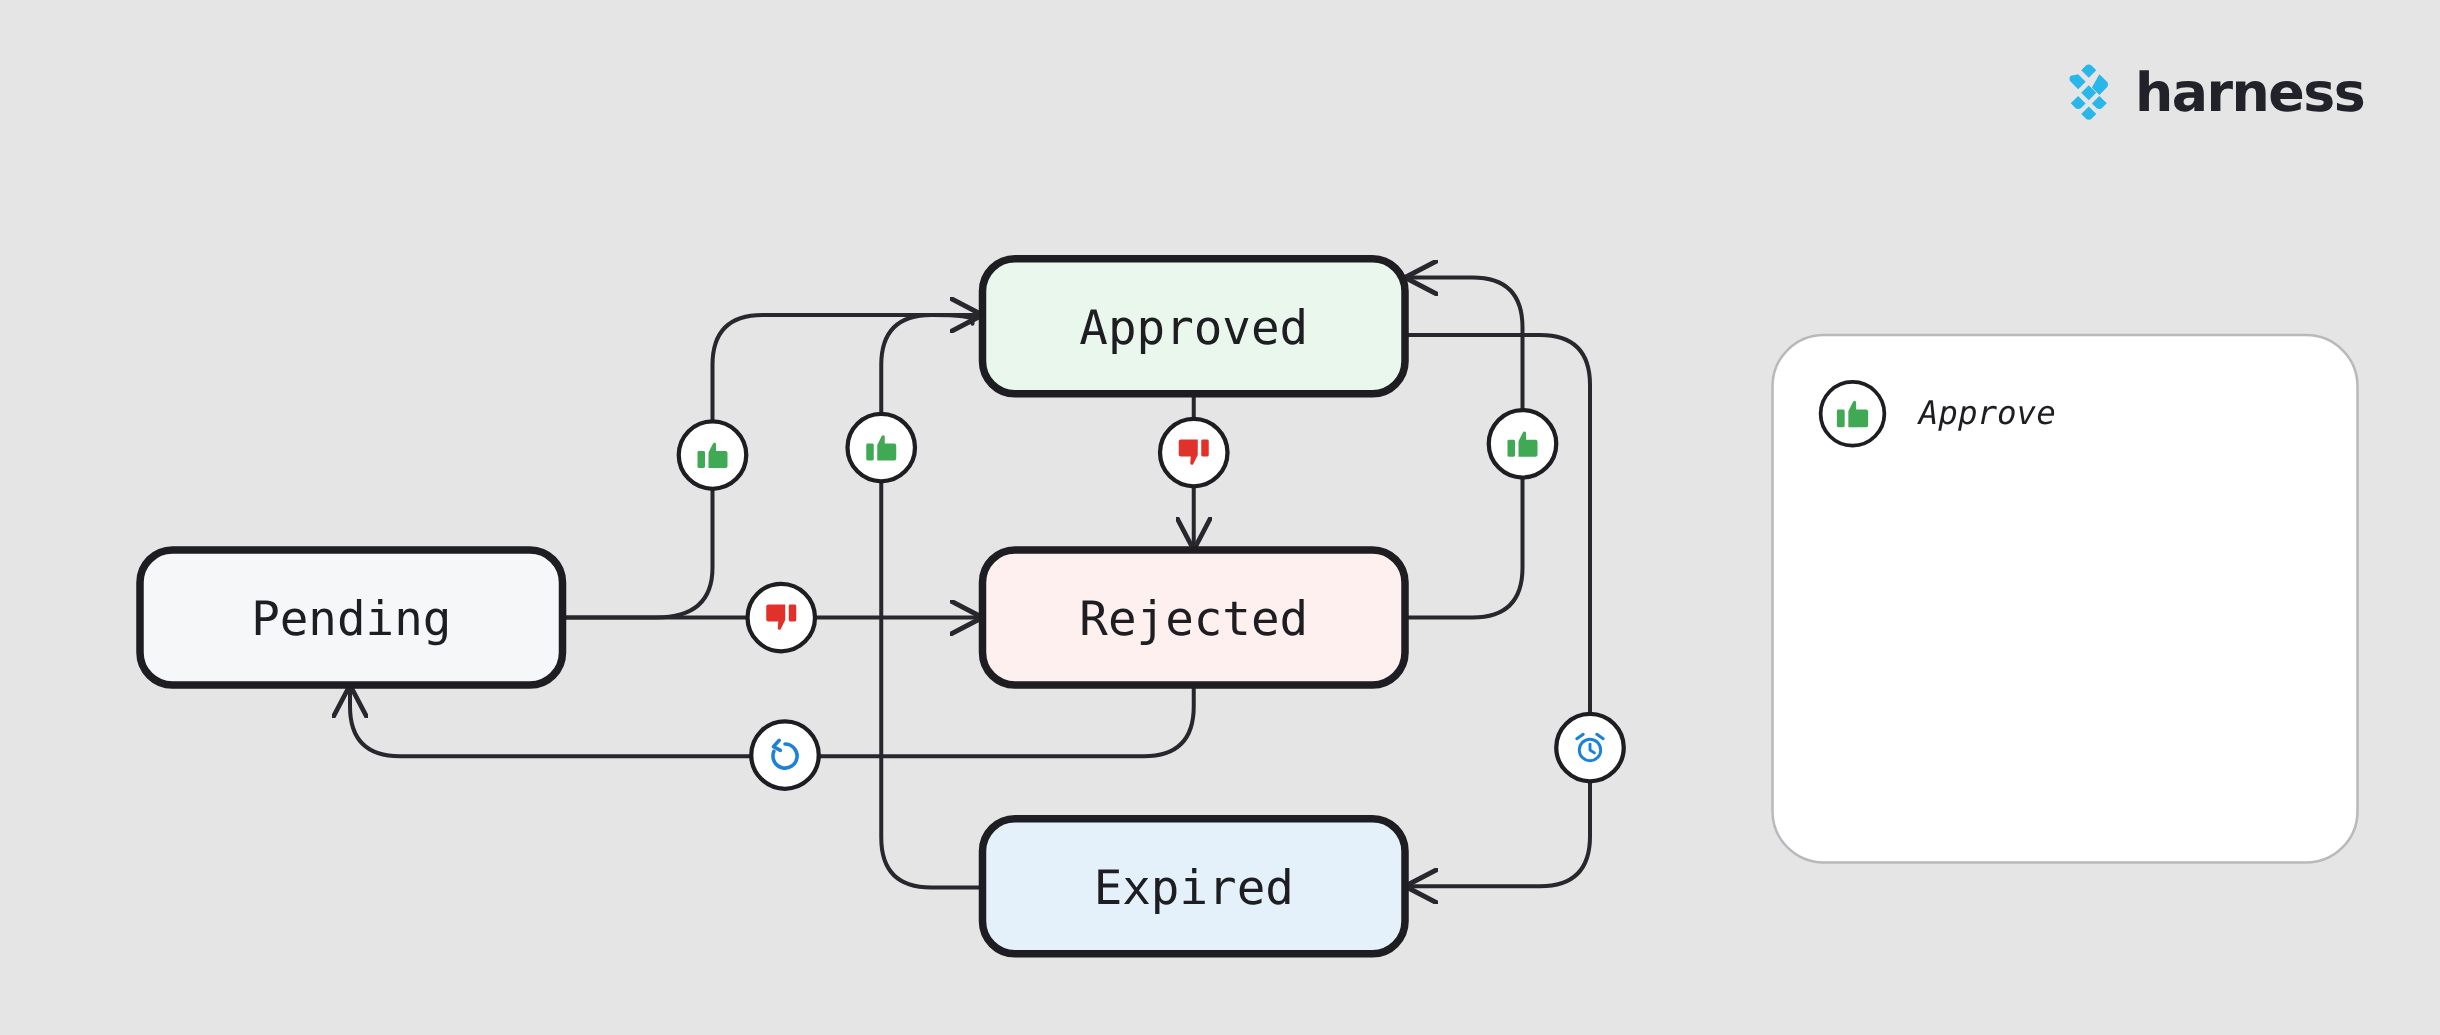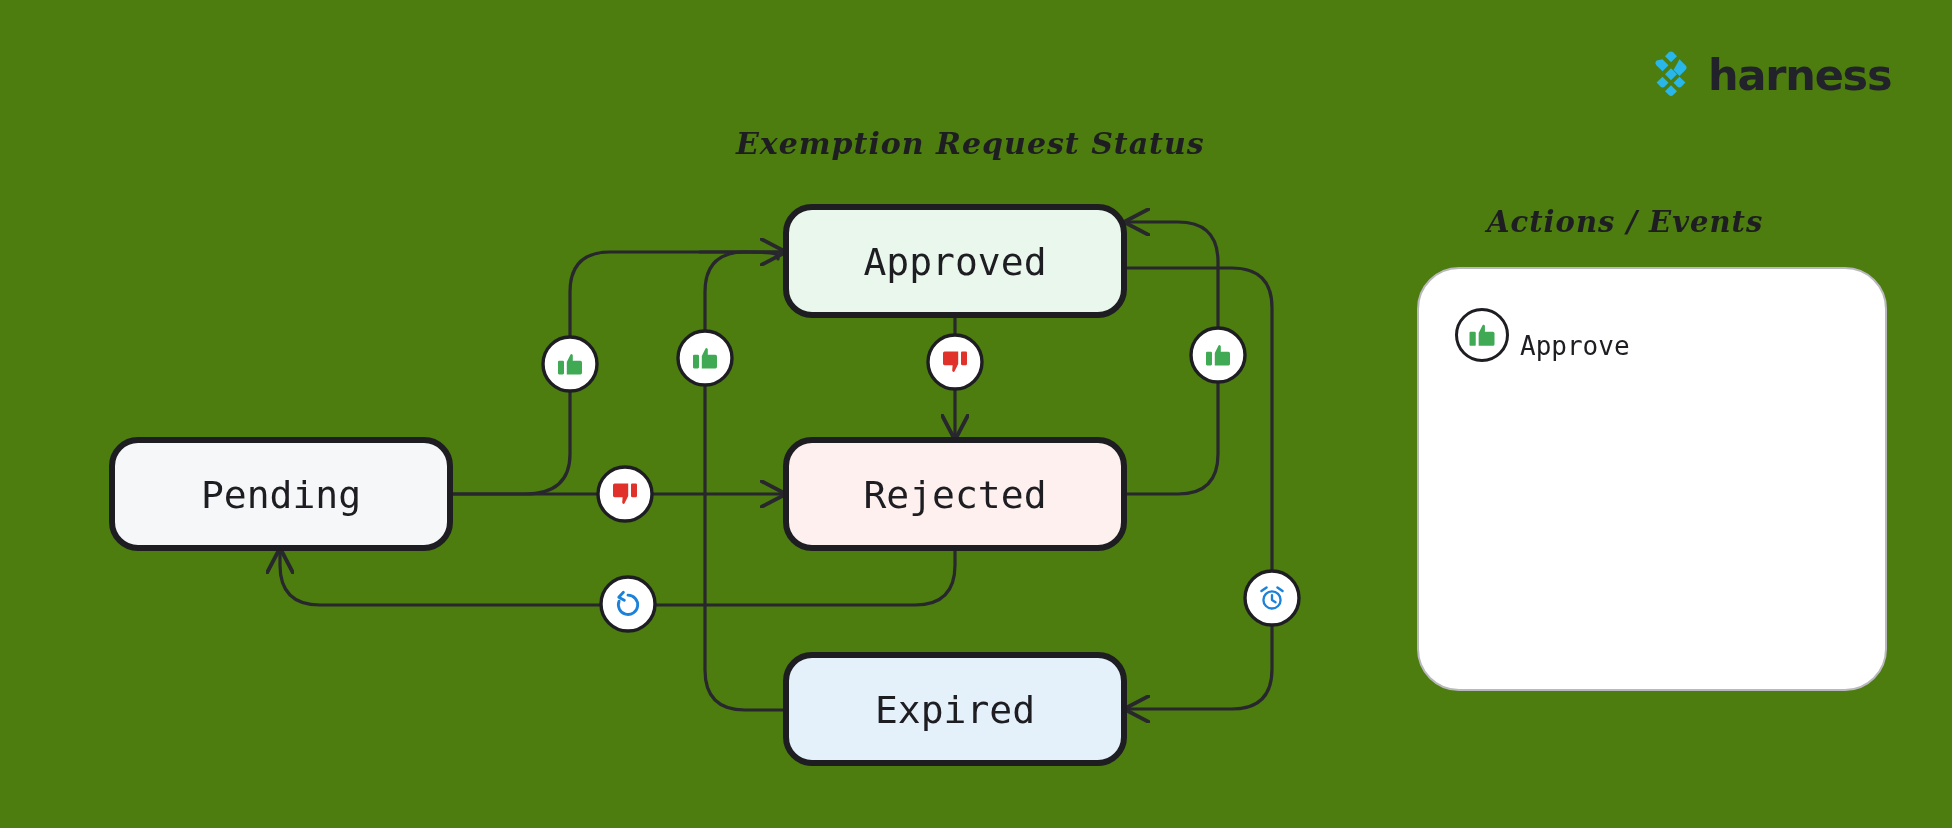--- a/index.html
+++ b/index.html
@@ -10,21 +10,21 @@
   body {
     width: 1952px;
     height: 828px;
     overflow: hidden;
     font-family: "DejaVu Sans Mono", monospace;
   }
   #page {
     position: relative;
     width: 1952px;
     height: 828px;
-    background: #4d7c0f;
+    background: #e5e5e5;
   }
   
   #brand {
     position: absolute;
     left: 1648px;
     top: 50px;
     display: flex;
     align-items: center;
     gap: 14px;
   }
@@ -74,23 +74,24 @@
     position: absolute;
     left: 1455px;
     top: 300px;
     width: 440px;
     display: flex;
     flex-direction: column;
     gap: 24px;
   }
   .legend-row {
     display: flex;
-    align-items: flex-end;
-    gap: 11px;
+    align-items: center;
+    gap: 26px;
     height: 62px;
+    font-style: italic;
   }
   .legend-badge {
     flex: 0 0 auto;
     width: 54px;
     height: 54px;
     border: 3px solid #1d1d22;
     border-radius: 50%;
     background: #ffffff;
     display: flex;
     align-items: center;
@@ -134,22 +135,20 @@
           <path d="M23 18.2 l6 6 -6 6 -6 -6 Z"></path>
           <path d="M14.5 26.7 l6 6 -3.5 3.5 a3.4 3.4 0 0 1 -4.8 0 l-3.6 -3.6 Z"></path>
           <path d="M31.5 26.7 l5.9 5.9 -3.6 3.6 a3.4 3.4 0 0 1 -4.8 0 l-3.5 -3.5 Z"></path>
           <path d="M23 35.2 l6 6 -3.6 3.6 a3.4 3.4 0 0 1 -4.8 0 l-3.6 -3.6 Z"></path>
         </g>
       </svg>
     </span>
     <span class="wordmark">harness</span>
   </div>
 
-  <div id="diagram-title" class="handwriting">Exemption Request Status</div>
-  <div id="legend-title" class="handwriting">Actions / Events</div>
 
   <svg id="flow" width="1400" height="828" viewBox="0 0 1400 828">
     <defs>
       <marker id="arrow" viewBox="0 0 12 12" refX="11" refY="6" markerWidth="9" markerHeight="9" orient="auto-start-reverse">
         <path d="M0.5 0.5 L11 6 L0.5 11.5" fill="none" stroke="#27272d" stroke-width="1.6" stroke-linecap="round" stroke-linejoin="round"></path>
       </marker>
     </defs>
 
     <g fill="none" stroke="#27272d" stroke-width="3.2" stroke-linecap="round" stroke-linejoin="round">
 

